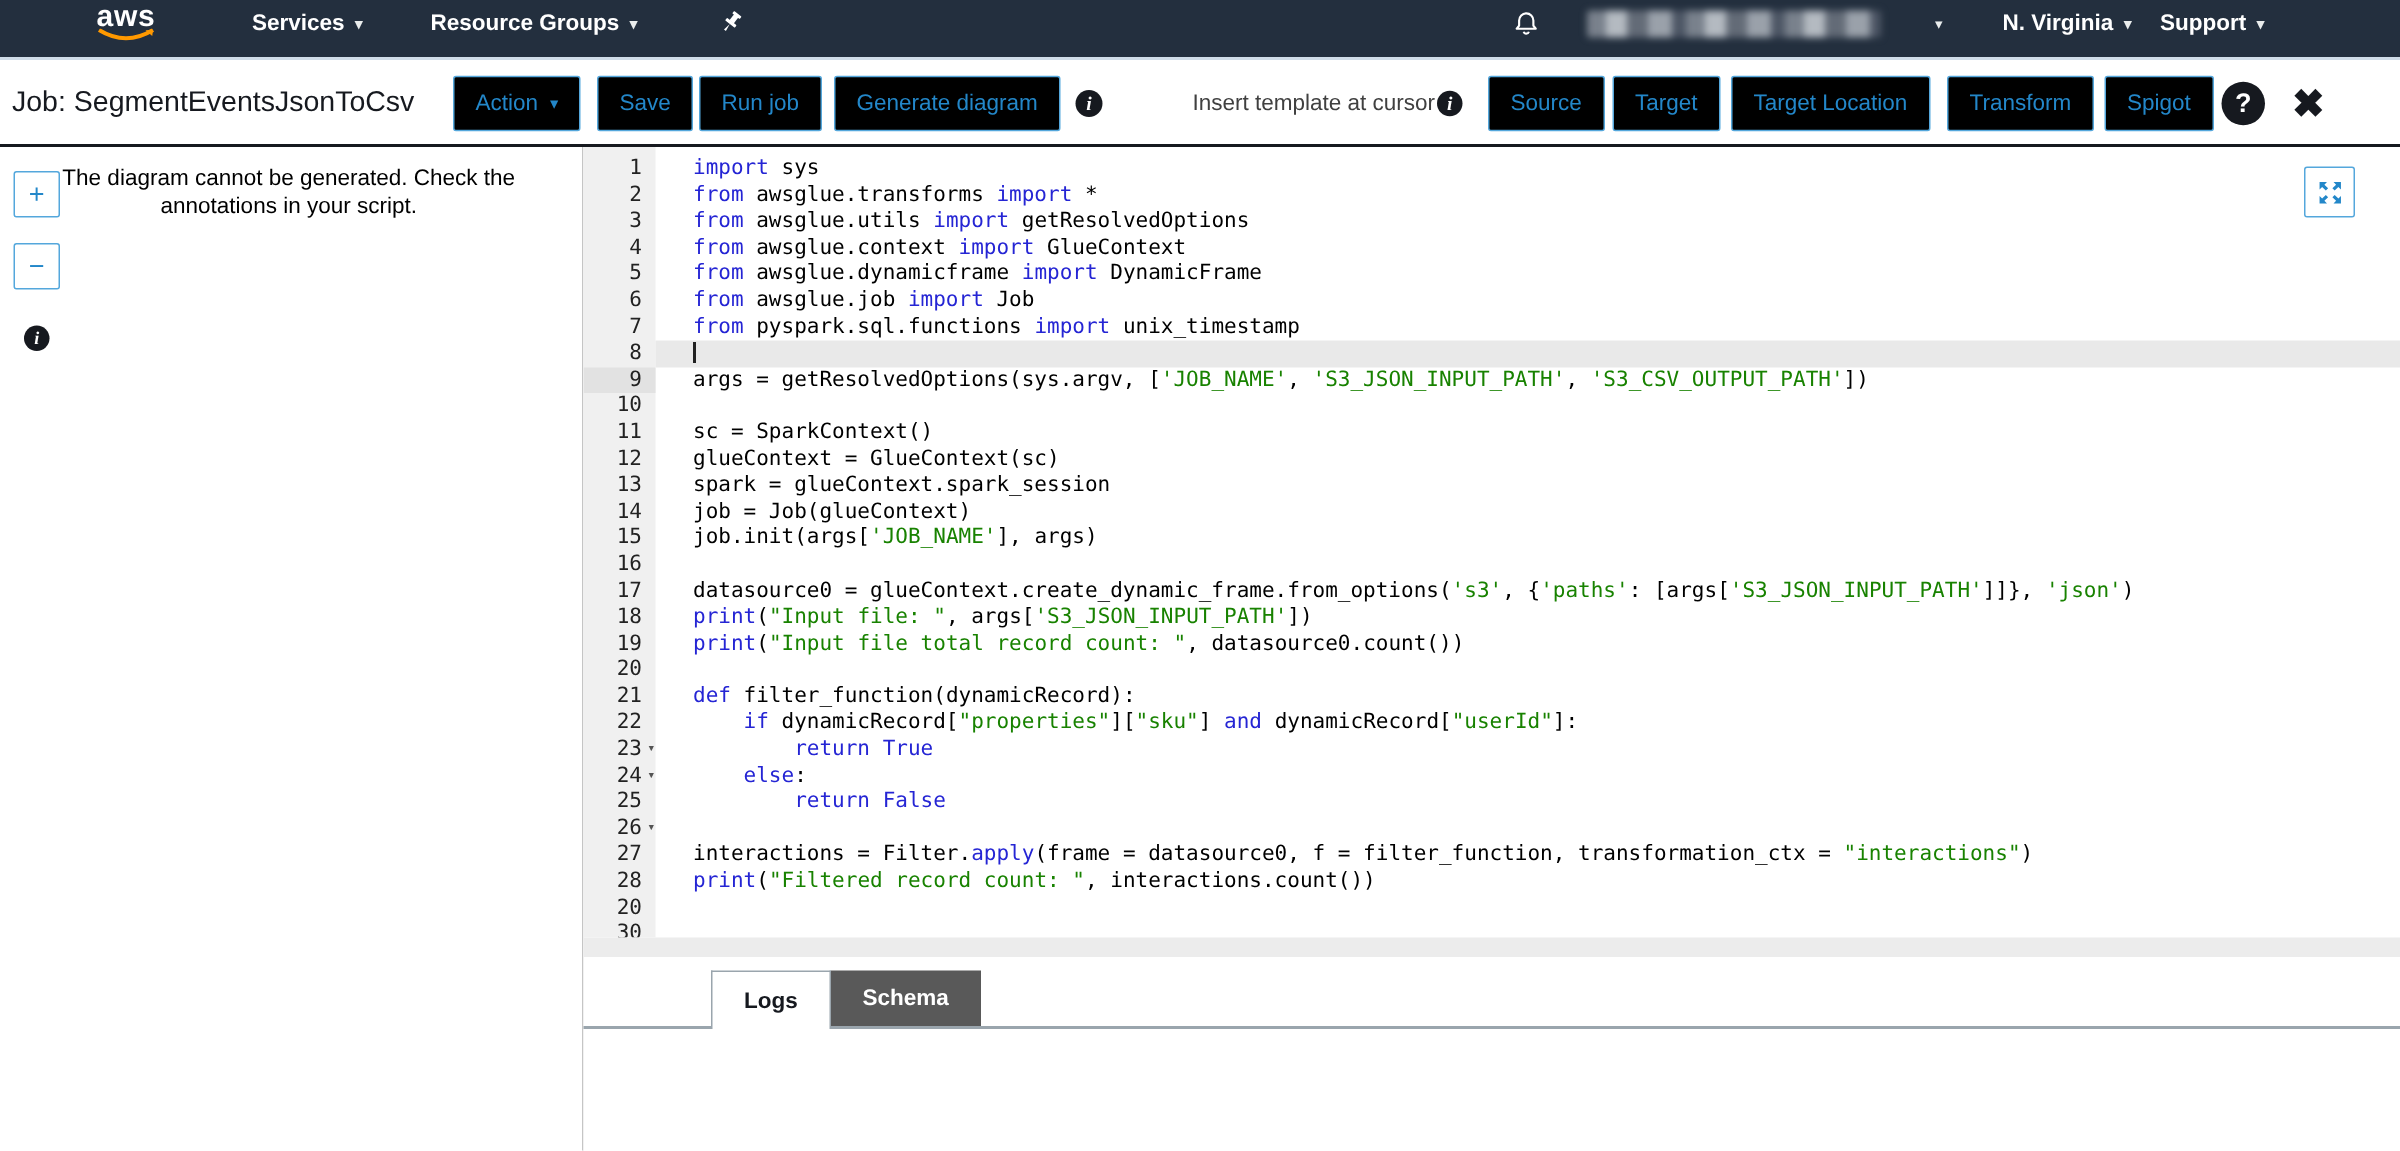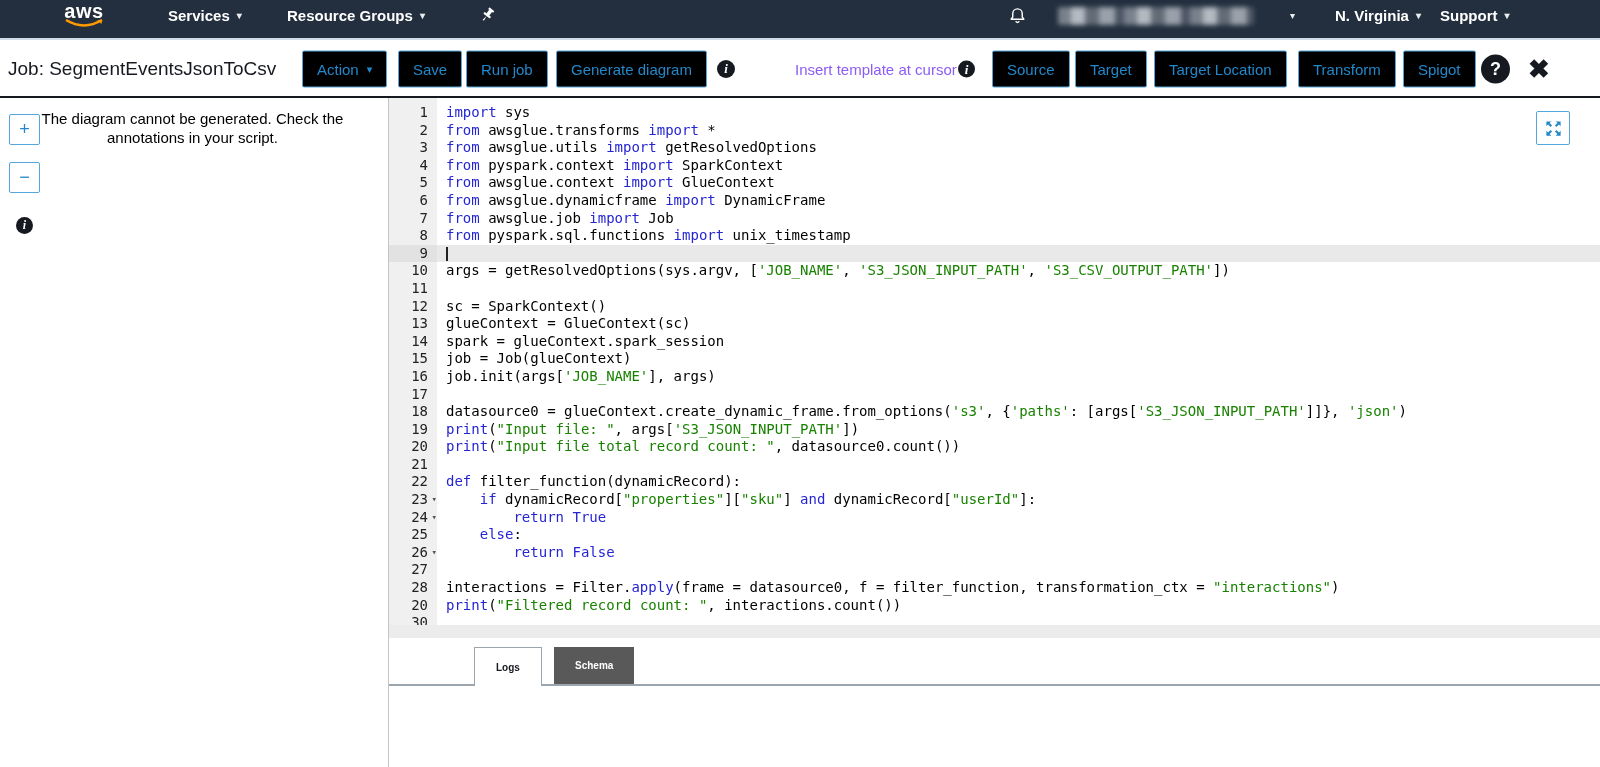--- a/index.html
+++ b/index.html
@@ -22,21 +22,21 @@
     background:repeating-linear-gradient(90deg,#79818c 0 13px,#b4bac1 13px 27px,#636b77 27px 41px,#9aa1aa 41px 57px,#4d5665 57px 66px);}
   
   .toolbar{position:absolute;top:42px;left:0;width:1600px;height:56px;background:#fff;
     border-bottom:2px solid #16191f;}
   .toolbar > *{position:absolute;top:50%;transform:translateY(-50%);}
   .page-title{left:8px;font-size:19px;color:#16191f;white-space:nowrap;}
   .btn{display:inline-flex;align-items:center;justify-content:center;gap:8px;height:37px;
     padding:0 14px;background:#000000;border:1px solid var(--accent-border);border-radius:2px;
     color:var(--accent);font-size:15px;cursor:pointer;white-space:nowrap;}
   .btn .caret{color:var(--accent);font-size:11px;}
-  .insert-label{font-size:15px;color:#8b5cf6;white-space:nowrap;}
+  .insert-label{font-size:15px;color:#404040;white-space:nowrap;}
   .info-circle{width:18px;height:18px;border-radius:50%;background:#16191f;color:#fff;
     display:inline-flex;align-items:center;justify-content:center;
     font-family:"Liberation Serif", serif;font-weight:bold;font-style:italic;font-size:13px;}
   .help-circle{width:29px;height:29px;border-radius:50%;background:#16191f;color:#fff;
     display:flex;align-items:center;justify-content:center;font-weight:bold;font-size:18px;cursor:pointer;}
   .close-x{font-size:26px;font-weight:bold;color:#16191f;cursor:pointer;line-height:1;}
   
   .content{position:absolute;top:98px;left:0;width:1600px;height:669px;display:flex;}
   .diagram-panel{width:389px;height:100%;border-right:1px solid #c5c5c5;position:relative;background:#fff;}
   .diagram-msg{position:absolute;top:11px;left:20px;width:345px;text-align:center;
@@ -50,33 +50,33 @@
   .editor-col{flex:1;position:relative;display:flex;flex-direction:column;background:#fff;}
   .editor{height:540px;position:relative;overflow:hidden;}
   .editor-scroll{height:527px;display:flex;overflow:hidden;
     font-family:"DejaVu Sans Mono", monospace;font-size:14px;}
   .gutter{width:48px;background:#f0f0f0;padding-top:6px;flex:none;}
   .gutter-row{height:17.6px;line-height:17.6px;text-align:right;padding-right:9px;
     color:#222;position:relative;}
   .gutter-row.active{background:#e2e2e2;}
   .fold-arrow{position:absolute;right:0px;top:0;font-size:9px;color:#555;cursor:pointer;}
   .code{flex:1;padding-top:6px;cursor:text;}
-  .code-row{height:17.6px;line-height:17.6px;white-space:pre;padding-left:9px;color:#000;}
+  .code-row{height:17.6px;line-height:17.6px;white-space:pre;padding-left:25px;color:#000;}
   .code-row.active{background:#e9e9e9;}
   .tok-kw{color:var(--kw);} .tok-str{color:var(--str);} .tok-com{color:var(--str);}
   .cursor{display:inline-block;width:1.5px;height:14px;background:#222;vertical-align:middle;}
   .hscrollbar{position:absolute;left:0;bottom:0;width:100%;height:13px;background:#ececec;}
   .expand-btn{position:absolute;top:13px;right:30px;width:34px;height:34px;background:#fff;
     border:1.5px solid var(--accent-border);border-radius:2px;display:flex;align-items:center;
     justify-content:center;cursor:pointer;}
   
   .tabbar{position:relative;margin-top:8px;height:40px;}
   .tab-baseline{position:absolute;left:0;bottom:0;width:100%;height:2px;background:#9aa5ad;}
   .tab{position:absolute;top:1px;display:flex;align-items:center;justify-content:center;
-    font-size:10px;font-weight:bold;padding:0 21px;cursor:pointer;}
+    font-size:15px;font-weight:bold;padding:0 21px;cursor:pointer;}
   .tab-logs{left:85px;height:39px;background:#fff;border:1px solid #9aa5ad;border-bottom:none;
     color:#16191f;z-index:2;}
   .tab-schema{left:165px;height:37px;background:#595959;color:#fff;z-index:1;}
   .icon-svg{display:block;}
 </style>
 </head>
 <body>
 
 <div class="topnav">
   <div class="aws-logo">
@@ -186,21 +186,20 @@
             <div class="gutter-row">26<span class="fold-arrow">▾</span></div>
             <div class="gutter-row">27</div>
             <div class="gutter-row">28</div>
             <div class="gutter-row">20</div>
             <div class="gutter-row">30</div>
           </div>
         <div class="code">
             <div class="code-row"><span class="tok-kw">import</span> sys</div>
             <div class="code-row"><span class="tok-kw">from</span> awsglue.transforms <span class="tok-kw">import</span> *</div>
             <div class="code-row"><span class="tok-kw">from</span> awsglue.utils <span class="tok-kw">import</span> getResolvedOptions</div>
-            <div class="code-row"><span class="tok-kw">from</span> pyspark.context <span class="tok-kw">import</span> SparkContext</div>
             <div class="code-row"><span class="tok-kw">from</span> awsglue.context <span class="tok-kw">import</span> GlueContext</div>
             <div class="code-row"><span class="tok-kw">from</span> awsglue.dynamicframe <span class="tok-kw">import</span> DynamicFrame</div>
             <div class="code-row"><span class="tok-kw">from</span> awsglue.job <span class="tok-kw">import</span> Job</div>
             <div class="code-row"><span class="tok-kw">from</span> pyspark.sql.functions <span class="tok-kw">import</span> unix_timestamp</div>
             <div class="code-row active"><span class="cursor"></span></div>
             <div class="code-row">args = getResolvedOptions(sys.argv, [<span class="tok-str">'JOB_NAME'</span>, <span class="tok-str">'S3_JSON_INPUT_PATH'</span>, <span class="tok-str">'S3_CSV_OUTPUT_PATH'</span>])</div>
             <div class="code-row"></div>
             <div class="code-row">sc = SparkContext()</div>
             <div class="code-row">glueContext = GlueContext(sc)</div>
             <div class="code-row">spark = glueContext.spark_session</div>

